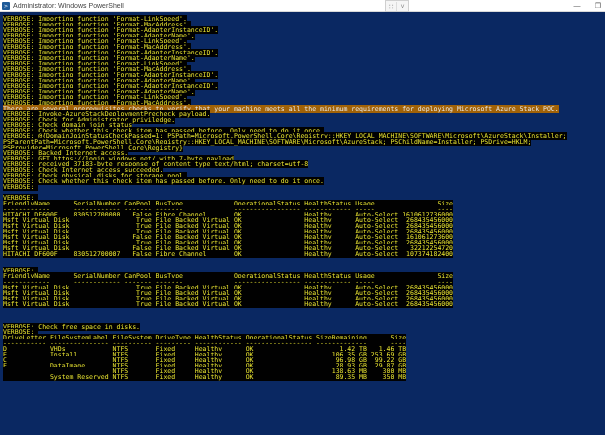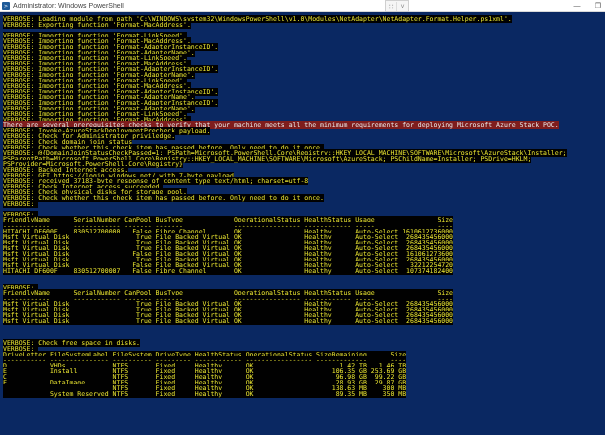--- a/index.html
+++ b/index.html
@@ -12,21 +12,21 @@
   .overlay-widget{position:absolute;left:385px;top:0px;height:10px;display:flex;align-items:center;background:#f5f5f5;border:1px solid #cfcfcf;}
   .overlay-cell{font-size:7px;color:#8a8a8a;padding:0 3px;line-height:9px;}
   .overlay-cell + .overlay-cell{border-left:1px solid #dcdcdc;}
   .win-controls{position:absolute;right:2px;top:0;height:11px;display:flex;align-items:center;gap:11px;}
   .win-btn{font-size:7px;color:#555;line-height:11px;width:10px;text-align:center;}
   
   .console{flex:1 1 auto;background:#0a2862;padding:1px 0 0 3px;overflow:hidden;font-family:"DejaVu Sans Mono",monospace;}
   .ln{height:5.6px;line-height:5.6px;white-space:pre;}
   .ln span{font-size:6.5px;line-height:5.6px;white-space:pre;}
   .ln .v{color:#e9e431;background:#010101;}
-  .ln .w{color:#e8e8e8;background:#7f1d1d;}
+  .ln .w{color:#e8e8e8;background:#a16207;}
   
   .progress-box{background:#0d7c7a;margin:0 0 1px -3px;padding:5px 0 6px 3px;}
   .progress-box .ln span{color:#e9e431;background:transparent;font-size:6.5px;}
 </style>
 </head>
 <body>
 
 <div class="window">
   <div class="titlebar">
     <div class="ps-icon">&gt;</div>
@@ -35,25 +35,20 @@
       <span class="overlay-cell">∷</span>
       <span class="overlay-cell">˅</span>
     </div>
     <div class="win-controls">
       <span class="win-btn">—</span>
       <span class="win-btn">❐</span>
     </div>
   </div>
 
   <div class="console">
-    <div id="console-top">
-        <div class="ln"><span class="v">VERBOSE: Loading module from path 'C:\WINDOWS\system32\WindowsPowerShell\v1.0\Modules\NetAdapter\NetAdapter.Format.Helper.ps1xml'.</span></div>
-        <div class="ln"><span class="v">VERBOSE: Exporting function 'Format-MacAddress'.</span></div>
-        <div class="ln"></div>
-      </div>
 
 
     <div id="console-bottom">
         <div class="ln"><span class="v">VERBOSE: Importing function 'Format-LinkSpeed'.</span></div>
         <div class="ln"><span class="v">VERBOSE: Importing function 'Format-MacAddress'.</span></div>
         <div class="ln"><span class="v">VERBOSE: Importing function 'Format-AdapterInstanceID'.</span></div>
         <div class="ln"><span class="v">VERBOSE: Importing function 'Format-AdapterName'.</span></div>
         <div class="ln"><span class="v">VERBOSE: Importing function 'Format-LinkSpeed'.</span></div>
         <div class="ln"><span class="v">VERBOSE: Importing function 'Format-MacAddress'.</span></div>
         <div class="ln"><span class="v">VERBOSE: Importing function 'Format-AdapterInstanceID'.</span></div>

